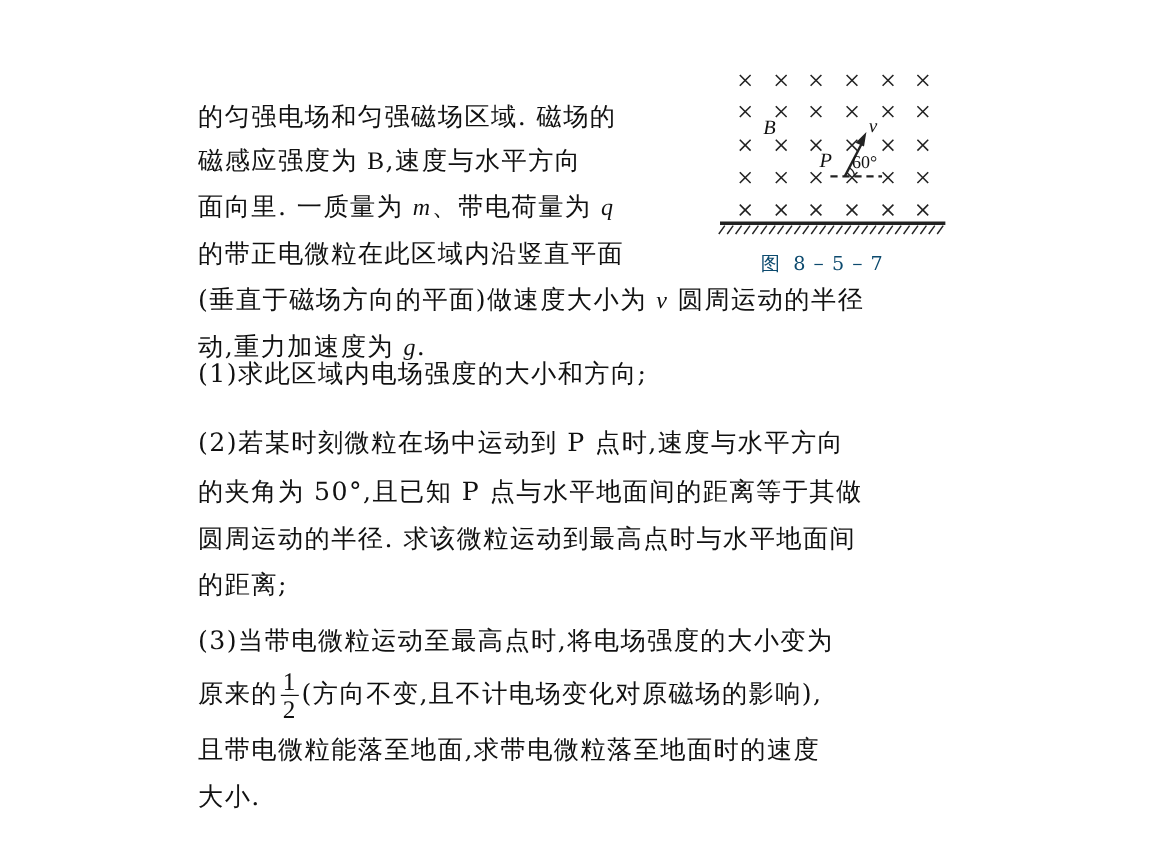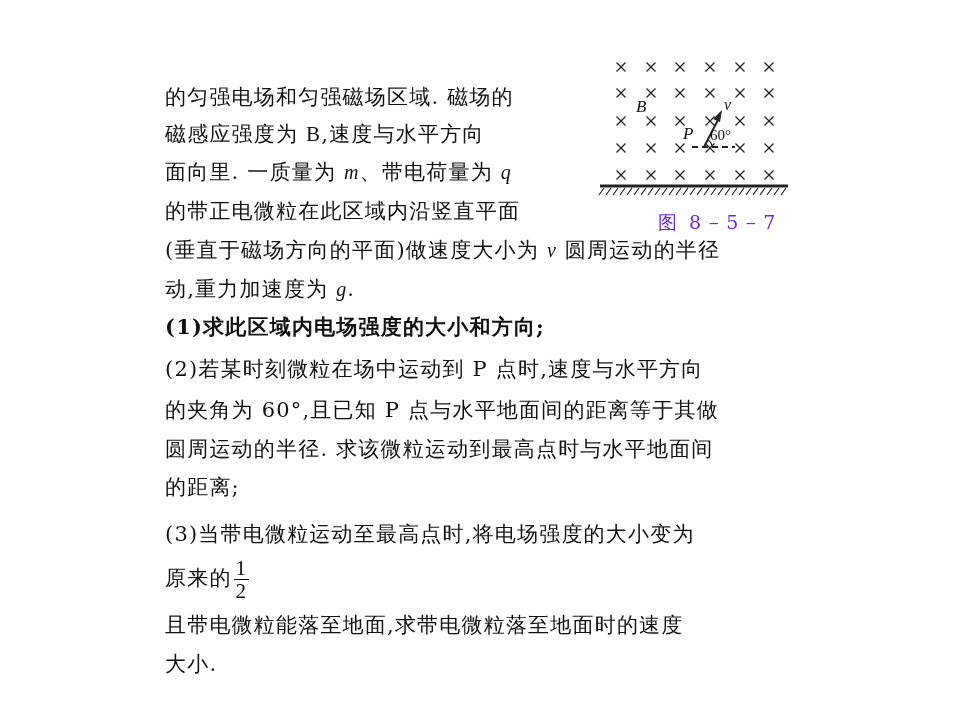--- a/index.html
+++ b/index.html
@@ -4,38 +4,38 @@
 <style>
   html, body { margin:0; padding:0; }
   body { width:960px; height:720px; background:#ffffff; position:relative; overflow:hidden;
          font-family:"DejaVu Serif", "Liberation Serif", serif; color:#111; }
   .line { position:absolute; left:165px; font-size:21px; line-height:26px; white-space:nowrap; letter-spacing:1.2px; }
   .it { font-style:italic; font-family:"Liberation Serif", serif; font-size:20px; }
   .frac { display:inline-block; vertical-align:middle; text-align:center; font-family:"Liberation Serif", serif; font-size:21px; line-height:22px; margin:0 2px; }
   .frac .num { display:block; border-bottom:1.5px solid #111; padding:0 2px; }
   .frac .den { display:block; }
   #figure { position:absolute; left:598px; top:52px; width:190px; height:185px; }
-  .caption { position:absolute; left:60px; top:158px; font-size:19px; letter-spacing:3px; color:#6d28d9; font-family:"DejaVu Serif", serif; }
+  .caption { position:absolute; left:36px; top:158px; font-size:16px; letter-spacing:3px; color:#0c4a6e; font-family:"DejaVu Serif", serif; }
 </style>
 </head>
 <body>
 
 <div class="line" style="top:84px;">的匀强电场和匀强磁场区域. 磁场的</div>
 <div class="line" style="top:121px;"><span>磁感应强度为 </span><span style="font-family:'Liberation Serif',serif;">B</span><span>,速度与水平方向</span></div>
 <div class="line" style="top:159px;"><span>面向里. 一质量为 </span><span class="it">m</span><span>、带电荷量为 </span><span class="it">q</span></div>
 <div class="line" style="top:198px;">的带正电微粒在此区域内沿竖直平面</div>
 <div class="line" style="top:237px;"><span>(垂直于磁场方向的平面)做速度大小为 </span><span class="it">v</span><span> 圆周运动的半径</span></div>
 <div class="line" style="top:276px;text-align:center;"><span>动,重力加速度为 </span><span class="it">g</span><span>.</span></div>
-<div class="line" style="top:314px;font-weight:bold;">(1)求此区域内电场强度的大小和方向;</div>
+<div class="line" style="top:298px;">(1)求此区域内电场强度的大小和方向;</div>
 <div class="line" style="top:356px;">(2)若某时刻微粒在场中运动到 P 点时,速度与水平方向</div>
-<div class="line" style="top:397px;">的夹角为 60°,且已知 P 点与水平地面间的距离等于其做</div>
+<div class="line" style="top:397px;">的夹角为 50°,且已知 P 点与水平地面间的距离等于其做</div>
 <div class="line" style="top:436px;">圆周运动的半径. 求该微粒运动到最高点时与水平地面间</div>
 <div class="line" style="top:474px;">的距离;</div>
 <div class="line" style="top:509px;margin-top:12px;">(3)当带电微粒运动至最高点时,将电场强度的大小变为</div>
-<div class="line" style="top:545px;margin-top:12px;"><span>原来的</span><span class="frac"><span class="num">1</span><span class="den">2</span></span></div>
+<div class="line" style="top:545px;margin-top:12px;"><span>原来的</span><span class="frac"><span class="num">1</span><span class="den">2</span></span><span>(方向不变,且不计电场变化对原磁场的影响),</span></div>
 <div class="line" style="top:612px;">且带电微粒能落至地面,求带电微粒落至地面时的速度</div>
 <div class="line" style="top:651px;">大小.</div>
 
 <div id="figure">
   <svg width="190" height="160" viewBox="0 0 190 160">
     <g stroke="#222" stroke-width="1.3">
 
       <g id="crosses">
           <line x1="18.5" y1="10.5" x2="27.5" y2="19.5"></line>
           <line x1="18.5" y1="19.5" x2="27.5" y2="10.5"></line>

